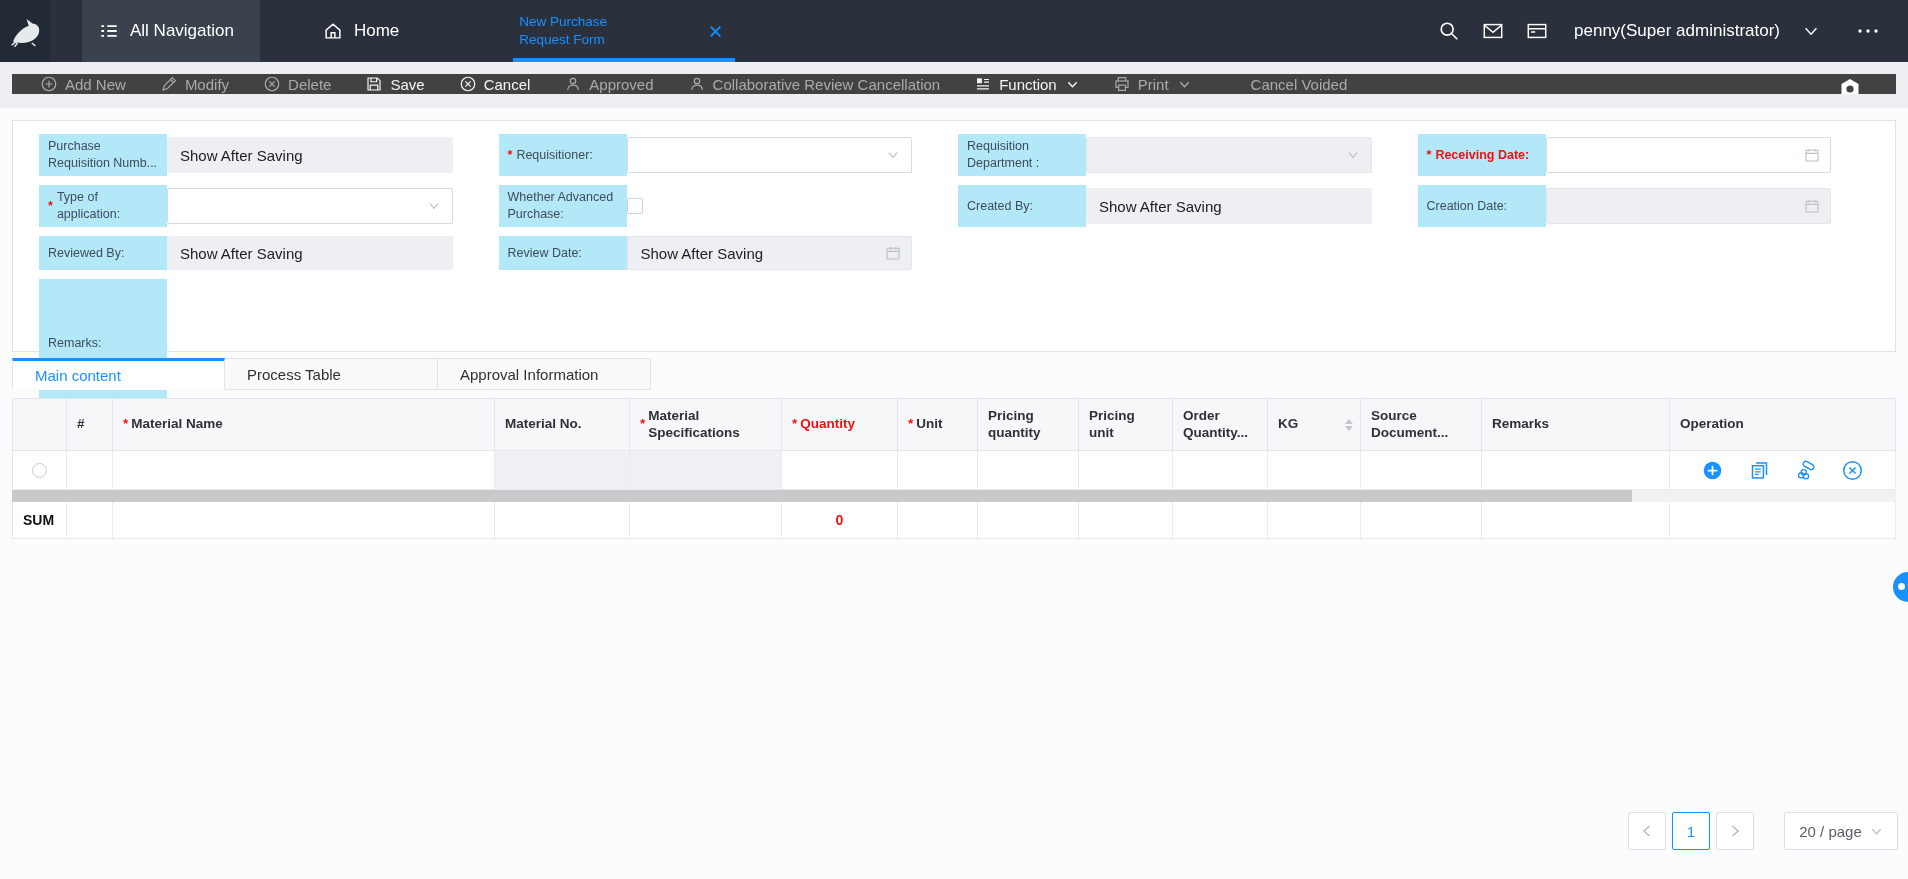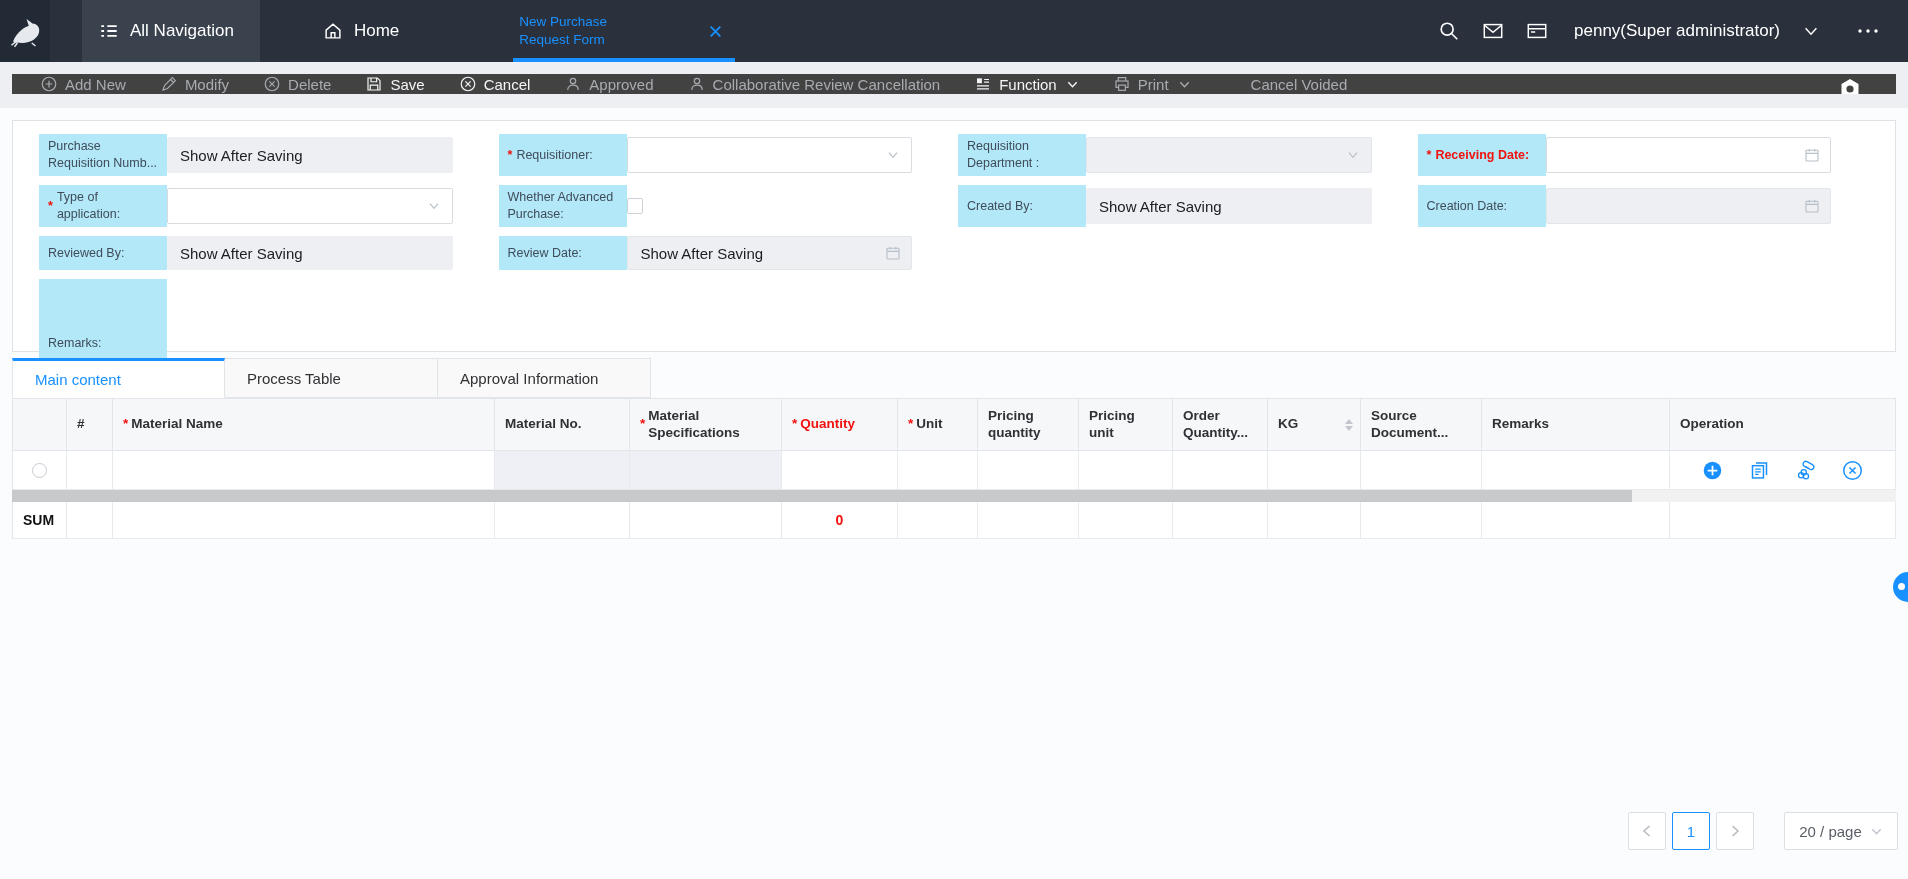--- a/index.html
+++ b/index.html
@@ -58,21 +58,21 @@
   .ctrl.readonly { background:#edeff3; display:flex; align-items:center; padding:0 13px;
     font-size:15px; color:#1b1d20; }
   .ctrl.white { background:#fff; border:1px solid #d8dce1; }
   .ctrl.gray { background:#edeff3; border:1px solid #e2e5ea; display:flex; align-items:center; padding:0 13px; font-size:15px; color:#1b1d20; }
   .ctrl-icon { position:absolute; right:10px; top:50%; transform:translateY(-50%); width:16px; height:16px; }
   .checkbox { width:16px; height:16px; background:#fff; border:1px solid #ccd1d8; border-radius:2px; }
   .remarks-box { width:100%; height:64px; background:#fff; border:1px solid #d8dce1; position:relative; }
   .resize-h { position:absolute; right:2px; bottom:2px; width:11px; height:11px; }
 
   
-  .tabs { position:absolute; left:12px; top:358px; height:40px; display:flex; }
+  .tabs { position:absolute; left:12px; top:358px; height:32px; display:flex; }
   .tab { width:213px; display:flex; align-items:center; padding-left:22px;
     font-size:15px; background:#f9f9fa; border:1px solid #e2e4e8; border-left:none; color:#303133; cursor:pointer; }
   .tab.first { border-left:1px solid #e2e4e8; }
   .tab.active { background:#fff; border-top:3px solid #1890ff; border-bottom:1px solid #fff; color:#1890ff; }
 
   
   .grid-table { position:absolute; left:12px; top:398px; width:1884px; }
   .trow { display:grid;
     grid-template-columns:55px 46px 382px 135px 152px 116px 80px 101px 94px 95px 93px 121px 188px 226px; }
   .thead { background:#f6f7f9; border-top:1px solid #e2e5e9; }

